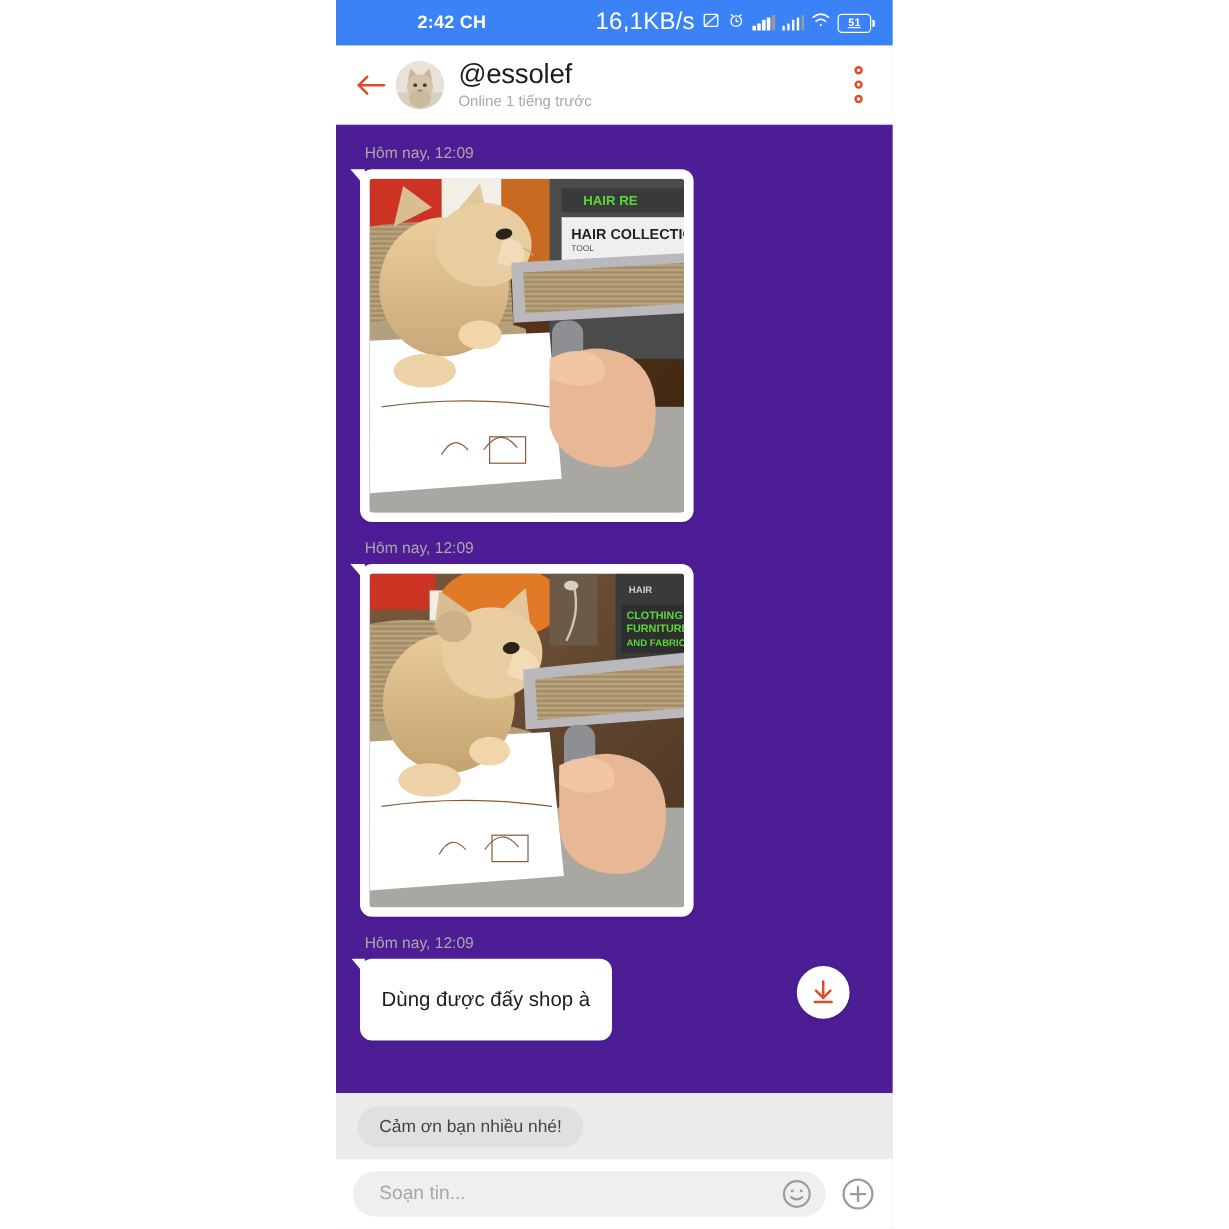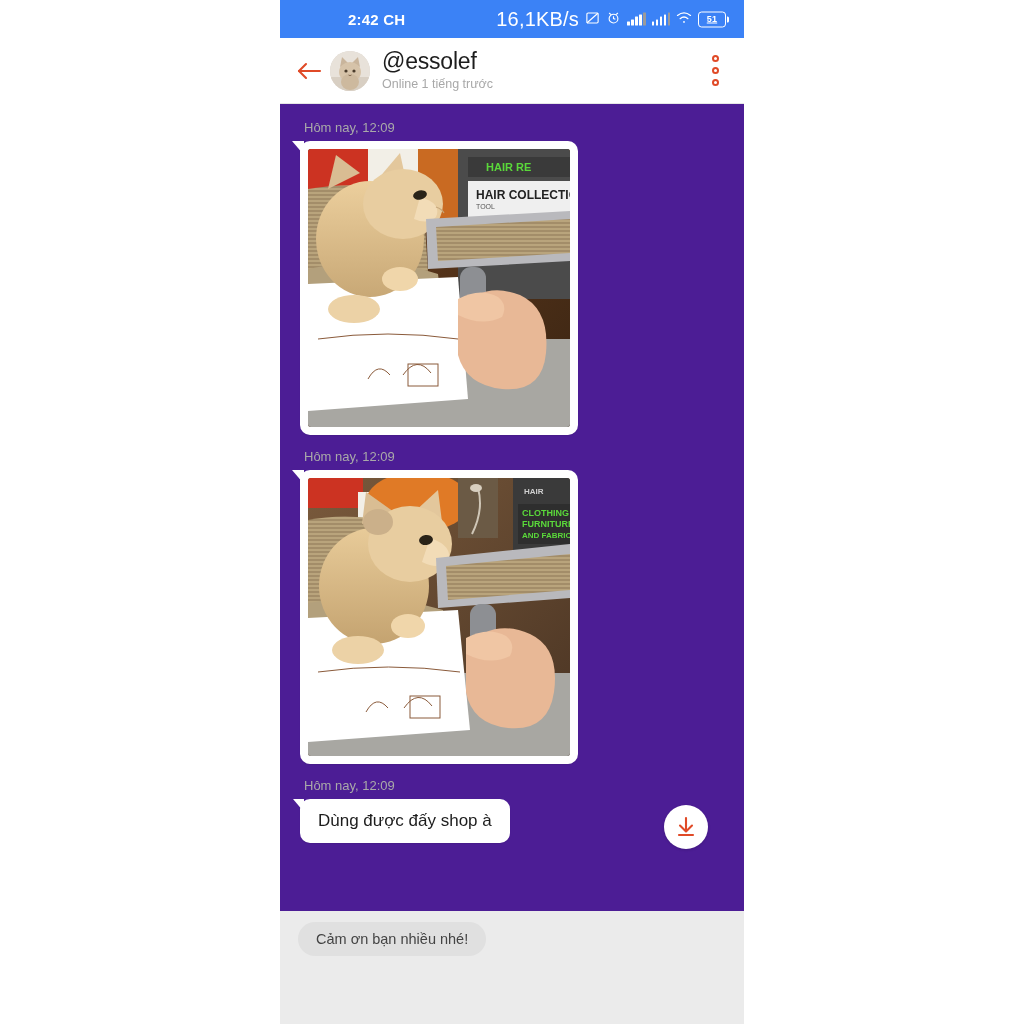--- a/index.html
+++ b/index.html
@@ -90,21 +90,21 @@
     border-right:12px solid #fff;
     border-bottom:14px solid transparent;
   }
   .photo{
     width:262px;height:278px;border-radius:3px;overflow:hidden;display:block;
     background:#bbb;
   }
   .photo svg{display:block;width:100%;height:100%;}
 
   .bubble-text{
-    background:#fff;border-radius:10px;padding:12px 18px;
+    background:#fff;border-radius:10px;padding:24px 18px;
     font-size:17px;color:#1d1d1d;position:relative;
     box-shadow:0 1px 1px rgba(0,0,0,.07);display:inline-block;
     margin-bottom:10px;
   }
   .bubble-text:before{
     content:"";position:absolute;left:-7px;top:0;width:0;height:0;
     border-right:11px solid #fff;border-bottom:13px solid transparent;
   }
   .dlwrap{
     position:absolute;right:36px;top:6px;
@@ -359,14 +359,35 @@
       </div>
     </div>
 
   </div>
 
   <div class="quick">
     <div class="chip">Cảm ơn bạn nhiều nhé!</div>
 
   </div>
 
+  <div class="composer">
+    <div class="inputwrap">
+      <input class="msginput" type="text" placeholder="Soạn tin..." style="">
+      <span class="smiley">
+        <svg width="28" height="28" viewBox="0 0 24 24" fill="none" stroke="#9a9a9a" stroke-width="1.5">
+          <circle cx="12" cy="12" r="9.2"></circle>
+          <circle cx="8.8" cy="9.8" r="1" fill="#9a9a9a" stroke="none"></circle>
+          <circle cx="15.2" cy="9.8" r="1" fill="#9a9a9a" stroke="none"></circle>
+          <path d="M8 14.2 Q12 17.6 16 14.2" stroke-linecap="round"></path>
+        </svg>
+      </span>
+    </div>
+    <span class="plus">
+      <svg width="30" height="30" viewBox="0 0 24 24" fill="none" stroke="#9a9a9a" stroke-width="1.5">
+        <circle cx="12" cy="12" r="9.6"></circle>
+        <line x1="12" y1="7.2" x2="12" y2="16.8" stroke-linecap="round"></line>
+        <line x1="7.2" y1="12" x2="16.8" y2="12" stroke-linecap="round"></line>
+      </svg>
+    
+    </span>
+  </div>
 
 </div>
 
 </body></html>

